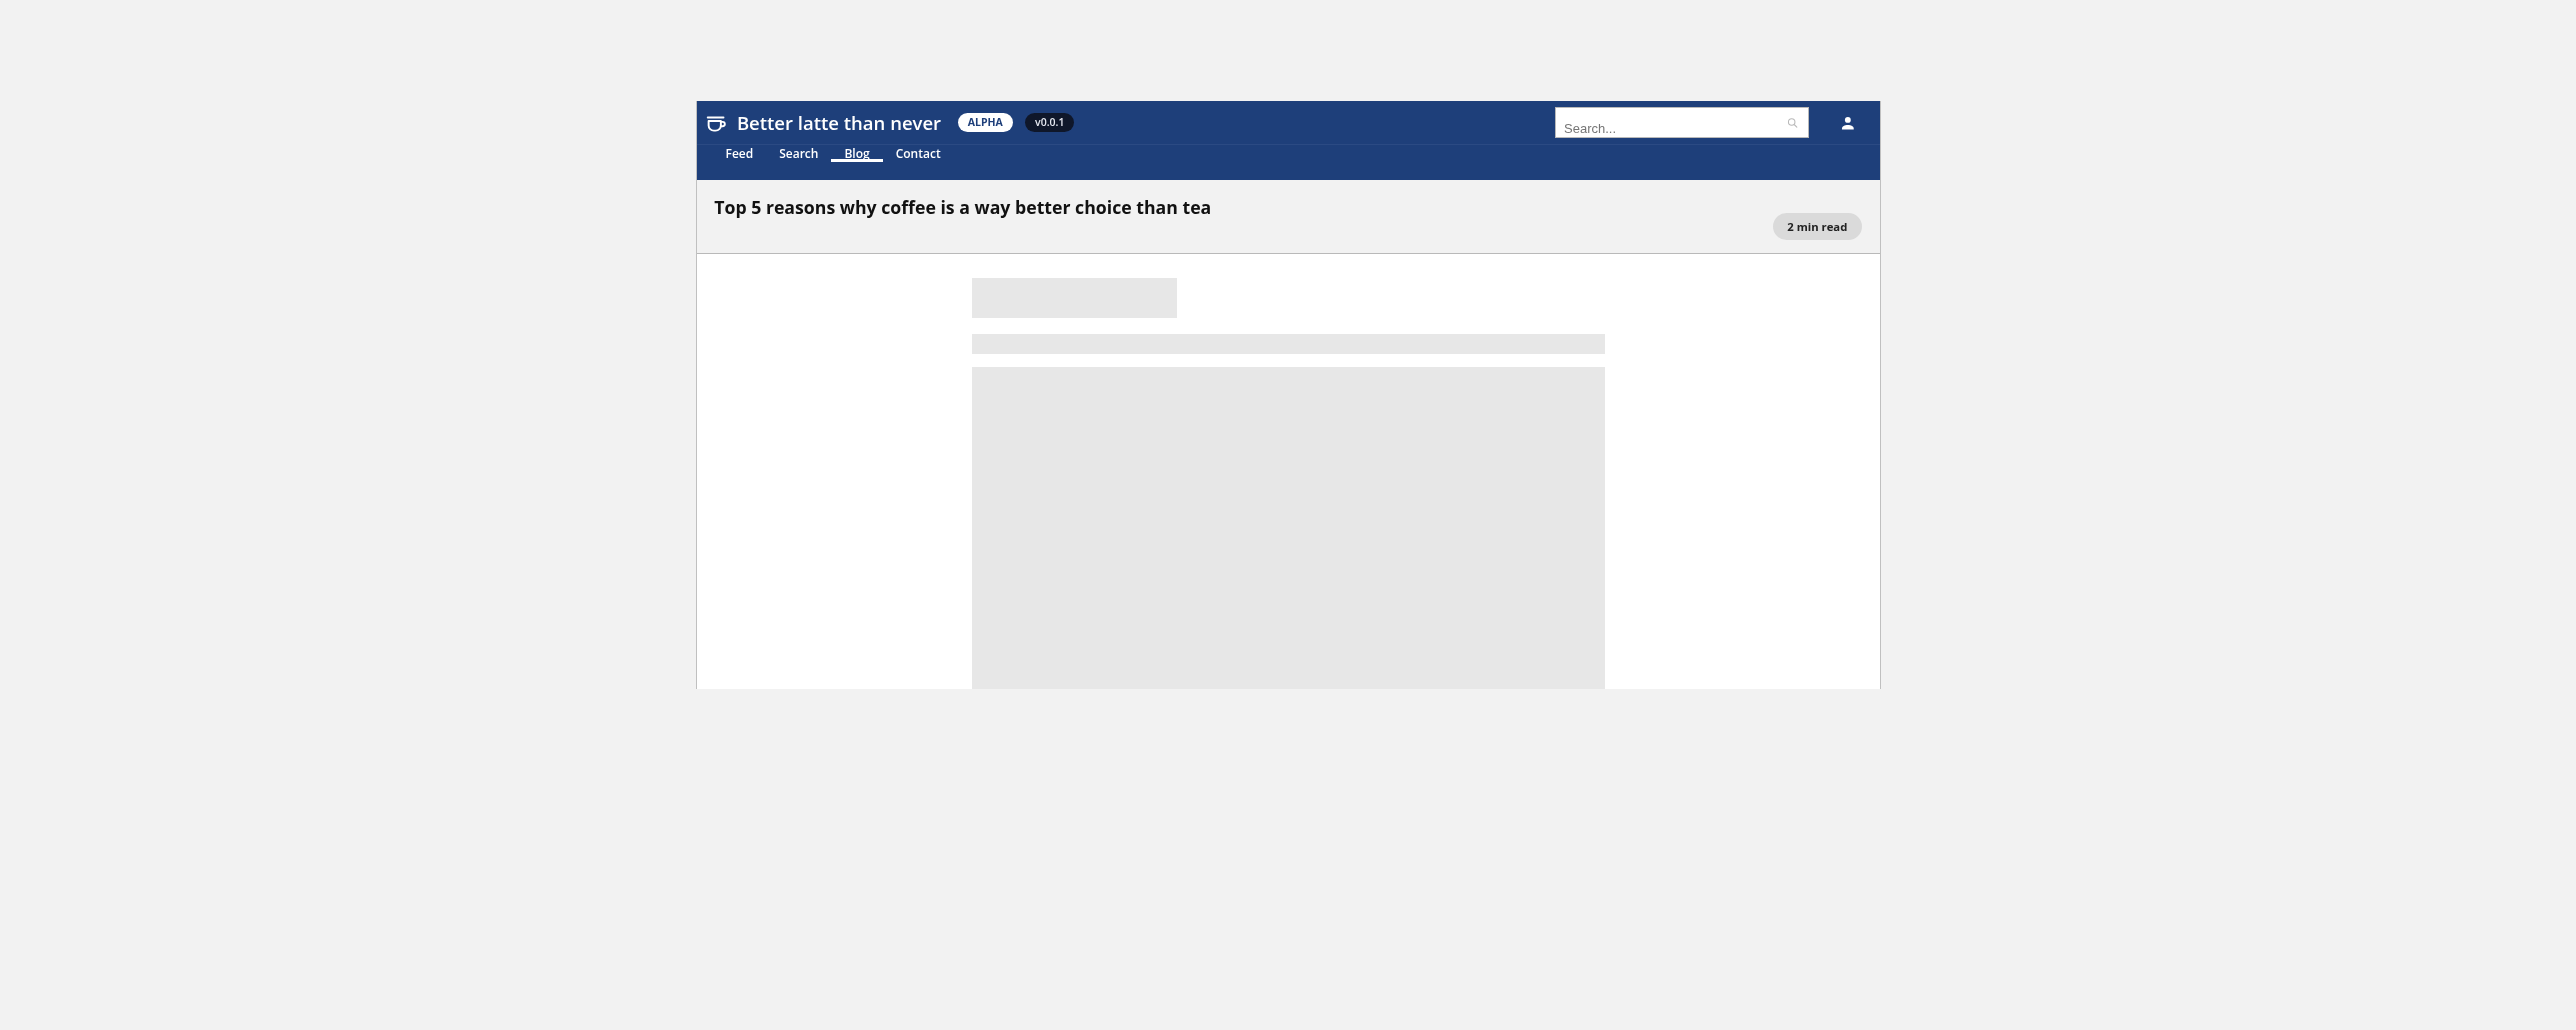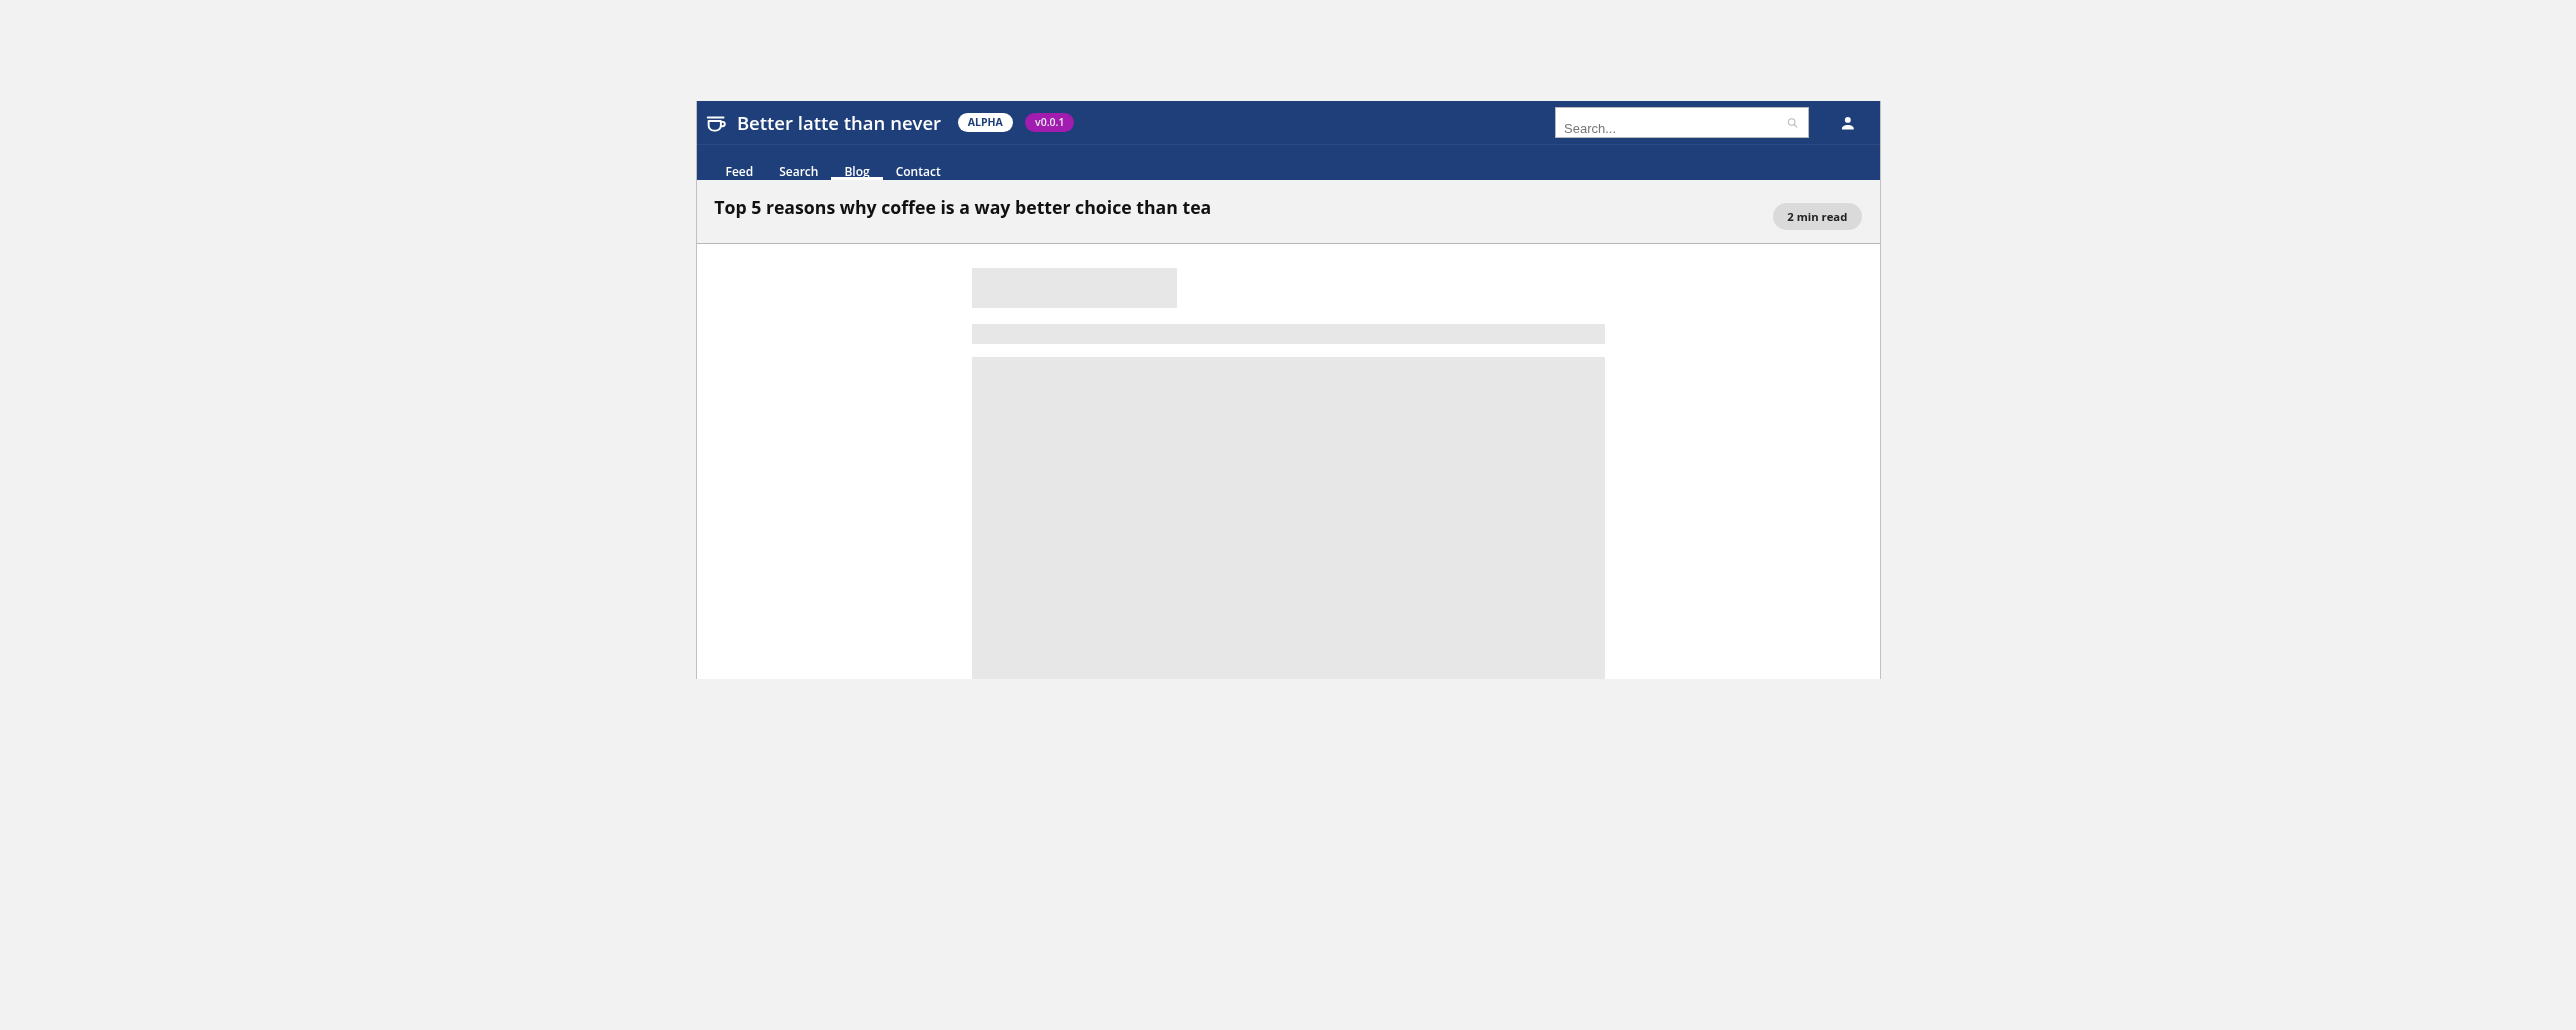--- a/index.html
+++ b/index.html
@@ -67,21 +67,21 @@
       height: 19.3px;
     }
 
     .badge-alpha {
       background: #fff;
       color: #1e3f7a;
       margin-left: 9px;
     }
 
     .badge-version {
-      background: #a21caf;
+      background: #0f172a;
       color: #e6e9f1;
       font-weight: 600;
       margin-left: 4.8px;
     }
 
     .spacer { flex: 1; }
 
     .search-wrap {
       position: relative;
       width: 254px;
@@ -125,21 +125,21 @@
       margin-left: 14.5px;
       color: #fff;
       cursor: pointer;
     }
 
     
     .header-nav {
       background: #1e3f7a;
       height: 35px;
       display: flex;
-      align-items: flex-end;
+      align-items: flex-start;
       padding: 0 16px;
     }
 
     .nav-item {
       display: flex;
       align-items: center;
       padding: 0 13px;
       color: #fff;
       font-size: 12px;
       font-weight: 600;
@@ -186,21 +186,21 @@
 
     .read-time-chip {
       background: #dadada;
       color: #222;
       font-weight: 700;
       font-size: 11.3px;
       border-radius: 804px;
       padding: 6.4px 14.5px;
       white-space: nowrap;
       align-self: flex-start;
-      margin-top: 8px;
+      margin-top: 18px;
     }
 
     
     .article-body {
       background: #fff;
       padding: 24px 0 0 0;
       display: flex;
       flex-direction: column;
       align-items: center;
     }

